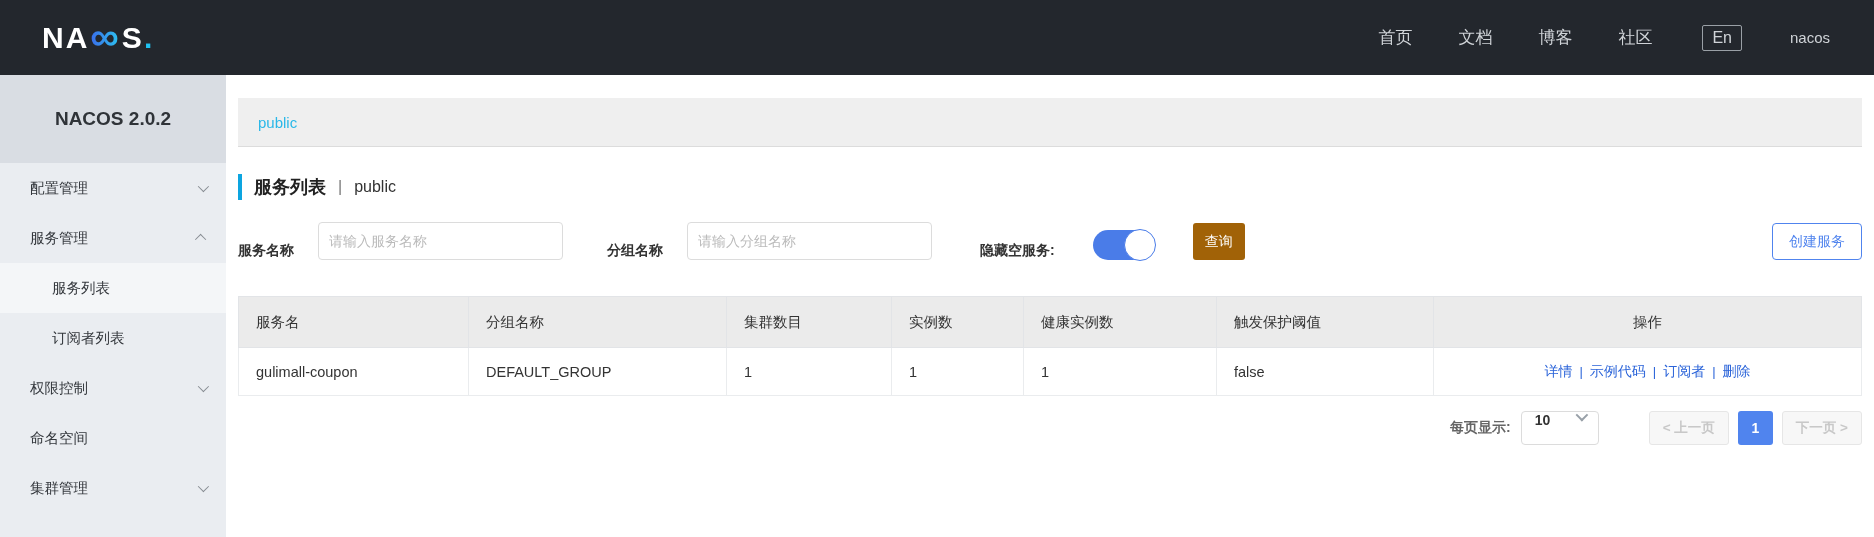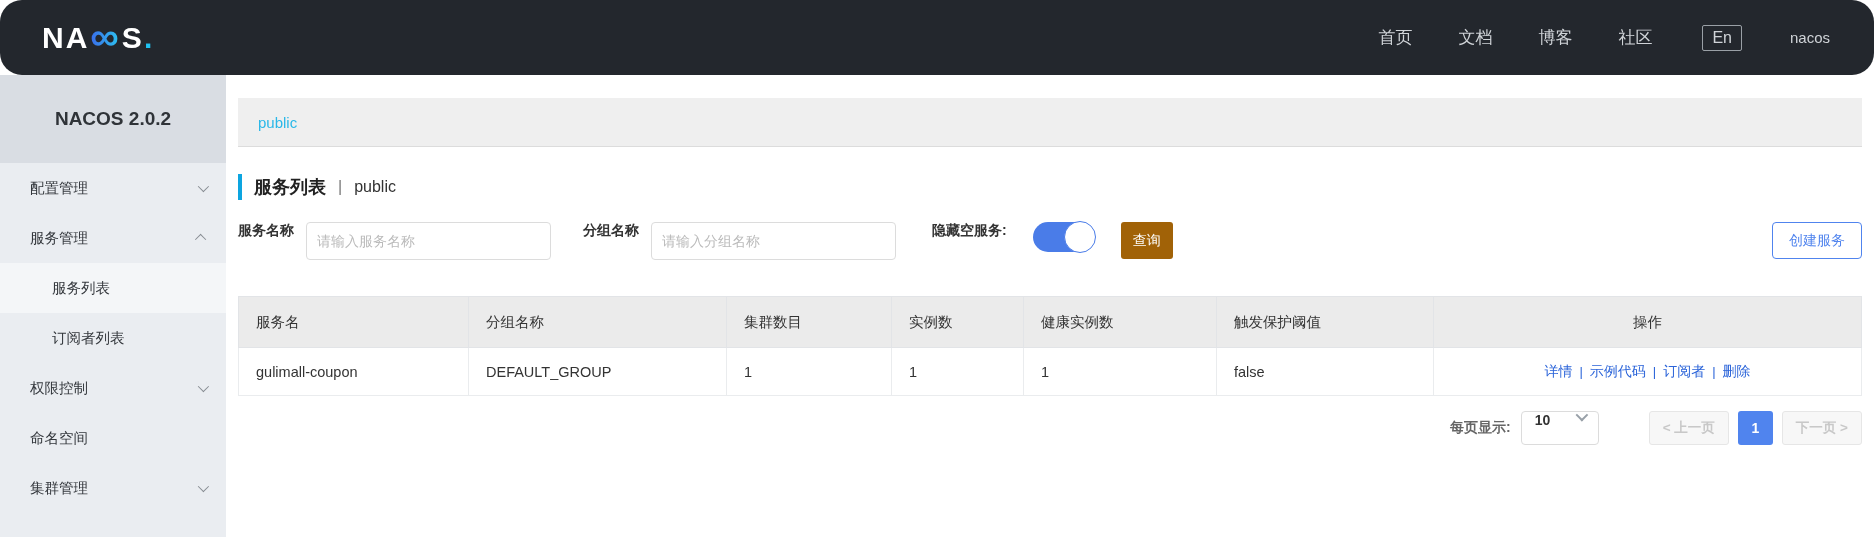--- a/index.html
+++ b/index.html
@@ -1,21 +1,21 @@
 <!DOCTYPE html>
 <html><head>
 <meta charset="utf-8">
 <style>
   * { margin:0; padding:0; box-sizing:border-box; }
   html,body { width:1874px; height:537px; overflow:hidden;
     font-family:"Liberation Sans","DejaVu Sans",sans-serif; background:#fff; }
 
   
   .topbar { height:75px; background:#23272d; display:flex; align-items:center;
-    padding:0 44px 0 42px;border-radius:22px; }
+    padding:0 44px 0 42px; }
   .logo { font-size:30px; font-weight:bold; color:#fff; letter-spacing:2px;
     display:flex; align-items:center; }
   .logo .inf { font-size:40px; line-height:30px; font-weight:bold;
     background:linear-gradient(90deg,#3a6bea,#2cc8f0);
     -webkit-background-clip:text; background-clip:text; color:transparent;
     margin:0 1px; transform:translateY(-2px); }
   .logo .dot { color:#1fc3f3; }
   .topnav { margin-left:auto; display:flex; align-items:center; }
   .topnav .nav-item { color:#cfd3d7; font-size:17px; margin-left:46px; cursor:pointer; }
   .lang-box { margin-left:50px; color:#cfd3d7; font-size:16px;
@@ -46,21 +46,21 @@
     display:flex; align-items:center; padding-left:20px; }
   .ns-tab { color:#2bb8e8; font-size:15px; cursor:pointer; }
 
   .page-title { display:flex; align-items:center; margin-top:27px; }
   .title-bar { width:4px; height:26px; background:#0da5e0; margin-right:12px; }
   .title-main { font-size:18px; font-weight:bold; color:#222; }
   .title-sep { font-size:16px; color:#777; margin:0 12px; }
   .title-ns { font-size:16px; color:#333; }
 
   
-  .filters { display:flex; align-items:flex-start; margin-top:22px; }
+  .filters { display:flex; align-items:flex-end; margin-top:22px;gap:12px; }
   .f-label { font-size:14px; font-weight:bold; color:#333; margin-right:12px; white-space:nowrap; }
   .f-label.gap { margin-left:32px; }
   .f-label.gap2 { margin-left:36px; }
   .f-input { width:245px; height:38px; border:1px solid #dcdcdc; border-radius:4px;
     padding:0 10px; font-size:14px; color:#333; outline:none;
     font-family:"Liberation Sans","DejaVu Sans",sans-serif; }
   .f-input::placeholder { color:#bbb; }
   .toggle { position:relative; width:62px; height:30px; border-radius:15px;
     background:#4a7ce8; margin-left:14px; cursor:pointer; flex:none; }
   .toggle .knob { position:absolute; top:-1px; right:-1px; width:32px; height:32px;

